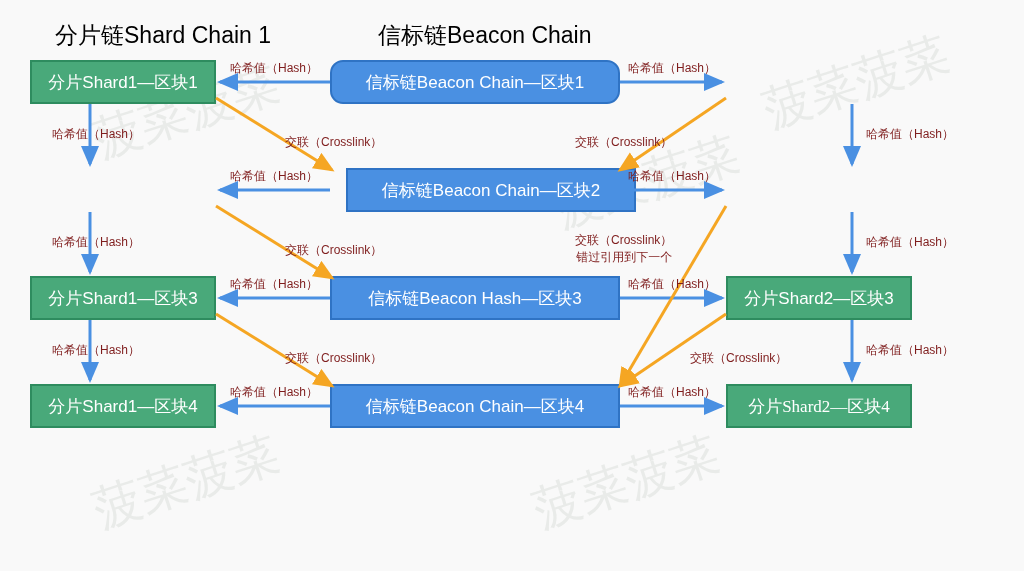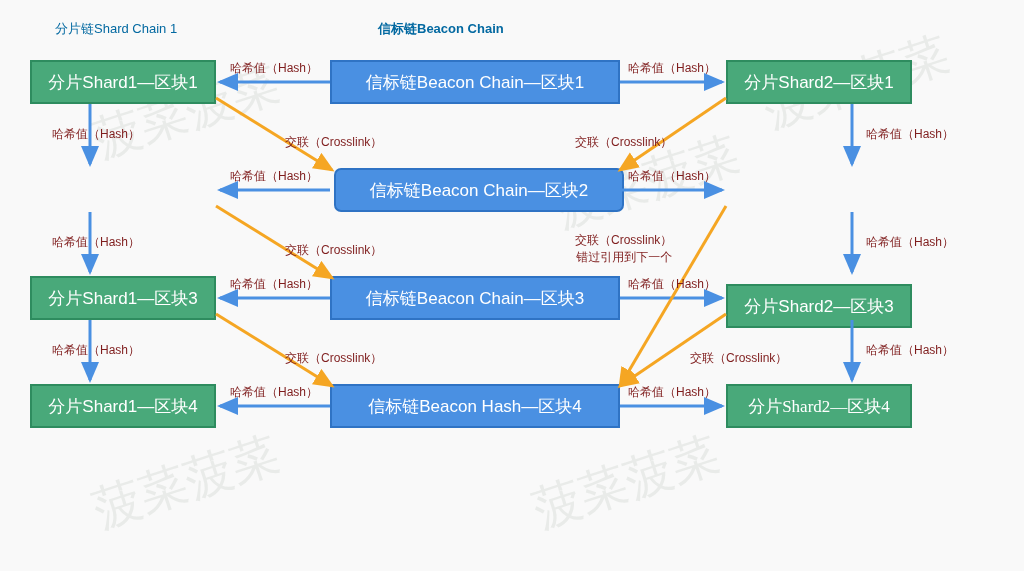--- a/index.html
+++ b/index.html
@@ -13,22 +13,22 @@
   }
   .diagram {
     position: absolute;
     left: 30px;
     top: 10px;
     width: 964px;
     height: 551px;
   }
   .col-header {
     position: absolute;
-    font-size: 13px;
-    color: #0369a1;
+    font-size: 23px;
+    color: #000000;
     top: 10px;
     white-space: nowrap;
   }
   .box {
     position: absolute;
     height: 44px;
     color: #fff;
     font-size: 17px;
     display: flex;
     align-items: center;
@@ -75,33 +75,32 @@
 
 <div class="diagram">
 
   <div class="watermark" style="left:60px; top:70px;">菠菜菠菜</div>
   <div class="watermark" style="left:520px; top:140px;">菠菜菠菜</div>
   <div class="watermark" style="left:60px; top:440px;">菠菜菠菜</div>
   <div class="watermark" style="left:500px; top:440px;">菠菜菠菜</div>
   <div class="watermark" style="left:730px; top:40px;">菠菜菠菜</div>
 
   <div class="col-header" style="left:25px;">分片链Shard Chain 1</div>
-  <div class="col-header" style="left:348px;font-weight:bold;">信标链Beacon Chain</div>
+  <div class="col-header" style="left:348px;">信标链Beacon Chain</div>
 
   <div class="box shard-box" style="left:0px; top:50px;">分片Shard1—区块1</div>
   <div class="box shard-box" style="left:0px; top:266px;">分片Shard1—区块3</div>
   <div class="box shard-box" style="left:0px; top:374px;">分片Shard1—区块4</div>
 
-  <div class="box beacon-box" style="left:300px; top:50px;">信标链Beacon Chain—区块1</div>
-  <div class="box beacon-box" style="left:304px; top:158px;border-radius:7px;">信标链Beacon Chain—区块2</div>
-  <div class="box beacon-box" style="left:300px; top:266px;">信标链Beacon Chain—区块3</div>
-  <div class="box beacon-box" style="left:300px; top:374px;">信标链Beacon Hash—区块4</div>
+  <div class="box beacon-box" style="left:300px; top:50px;border-radius:13px;">信标链Beacon Chain—区块1</div>
+  <div class="box beacon-box" style="left:316px; top:158px;">信标链Beacon Chain—区块2</div>
+  <div class="box beacon-box" style="left:300px; top:266px;">信标链Beacon Hash—区块3</div>
+  <div class="box beacon-box" style="left:300px; top:374px;">信标链Beacon Chain—区块4</div>
 
-  <div class="box shard-box" style="left:696px; top:50px;">分片Shard2—区块1</div>
-  <div class="box shard-box" style="left:696px; top:266px;margin-top:8px;">分片Shard2—区块3</div>
+  <div class="box shard-box" style="left:696px; top:266px;">分片Shard2—区块3</div>
   <div class="box shard-box" style="left:696px; top:374px;font-family:Liberation Serif, serif;">分片Shard2—区块4</div>
 
   <svg class="arrows">
     <defs>
       <marker id="ab" markerWidth="8" markerHeight="8" refX="6" refY="3" orient="auto">
         <path d="M0,0 L7,3 L0,6 Z" fill="#4a90e2"></path>
       </marker>
       <marker id="ao" markerWidth="8" markerHeight="8" refX="6" refY="3" orient="auto">
         <path d="M0,0 L7,3 L0,6 Z" fill="#f5a623"></path>
       </marker>

